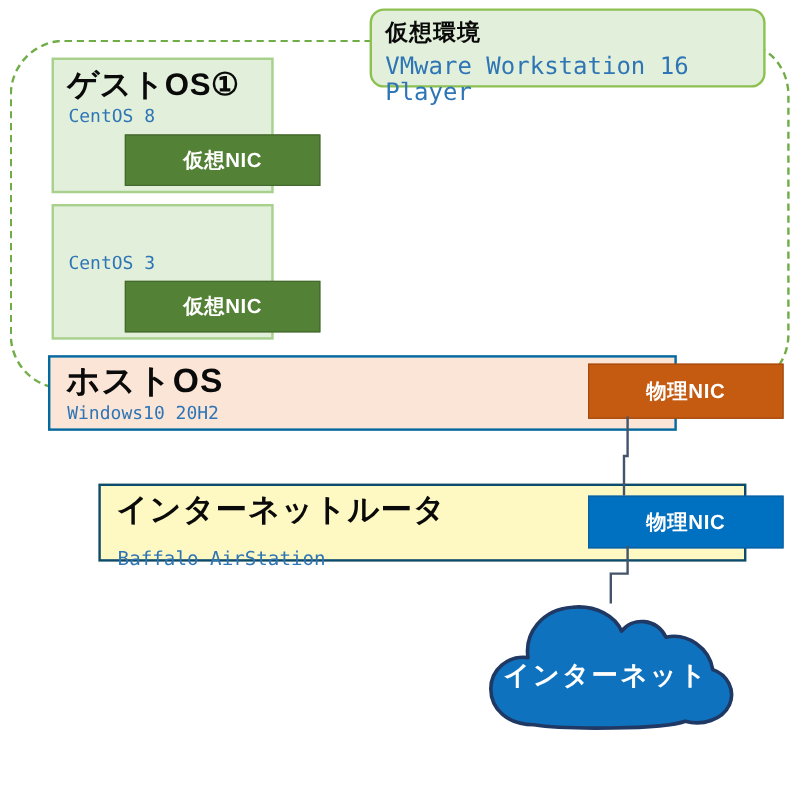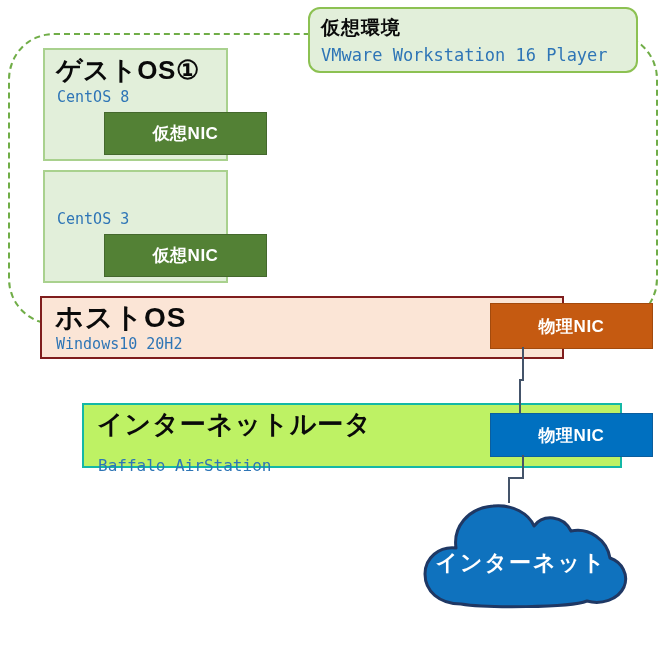--- a/index.html
+++ b/index.html
@@ -15,60 +15,60 @@
     border:2px dashed #70AD47;border-radius:46px;background:transparent;z-index:1;
   }
 
   
   .env-label{
     position:absolute;left:308px;top:7px;width:315px;height:60px;
     background:#E2EFDA;border:2px solid #8CC152;border-radius:12px;z-index:3;
     padding:2px 0 0 11px;box-sizing:content-box;
   }
   .env-title{font-size:19px;font-weight:bold;line-height:34px;letter-spacing:1px;}
-  .env-sub{font-size:17px;line-height:21px;}
+  .env-sub{font-size:20px;line-height:21px;}
 
   
   .guest{
     position:absolute;left:43px;width:185px;height:113px;
     background:#E2EFDA;border:2px solid #A9D18E;box-sizing:border-box;z-index:2;
   }
   .g1{top:48px;}
   .g2{top:170px;}
   .g-title{position:absolute;left:11px;top:3px;font-size:26px;font-weight:bold;letter-spacing:.5px;}
   .g-os{position:absolute;left:12px;top:38px;font-size:15px;}
   .nic{
     position:absolute;display:flex;align-items:center;justify-content:center;
     color:#fff;font-weight:bold;font-size:17px;letter-spacing:.5px;margin-left:48px;
   }
   .g-nic{left:11px;top:62px;width:161px;height:41px;background:#538135;border:1px solid #44682D;}
 
   
   .hostbar{
     position:absolute;left:40px;top:296px;width:524px;height:63px;
-    background:#FBE5D6;border:2px solid #7f1d1d;box-sizing:border-box;z-index:2;
+    background:#FBE5D6;border:2px solid #0369a1;box-sizing:border-box;z-index:2;
   }
   .h-title{position:absolute;left:13px;top:1px;font-size:28px;font-weight:bold;letter-spacing:1px;}
   .h-os{position:absolute;left:14px;top:37px;font-size:15px;}
   .h-nic{left:400px;top:5px;width:161px;height:44px;background:#C55A11;border:1px solid #A34A0D;}
 
   
   .routerbar{
     position:absolute;left:82px;top:403px;width:540px;height:65px;
-    background:#bef264;border:2px solid #14b8a6;box-sizing:border-box;z-index:2;
+    background:#fef9c3;border:2px solid #0c4a6e;box-sizing:border-box;z-index:2;
   }
   .r-title{position:absolute;left:13px;top:2px;font-size:26px;font-weight:bold;letter-spacing:1px;}
   .r-model{position:absolute;left:14px;top:40px;font-size:16px;margin-top:11px;}
   .r-nic{left:358px;top:8px;width:161px;height:42px;background:#0070C0;border:1px solid #0B5E9E;}
 
   
   .connectors{position:absolute;left:0;top:0;width:667px;height:661px;z-index:4;pointer-events:none;}
 
   
-  .cloud-wrap{position:absolute;left:423px;top:500px;width:210px;height:115px;z-index:2;}
+  .cloud-wrap{position:absolute;left:407px;top:500px;width:210px;height:115px;z-index:2;}
   .cloud-svg{position:absolute;left:0;top:0;}
   .cloud-label{
     position:absolute;left:0;top:48px;width:196px;text-align:center;
     color:#fff;font-weight:bold;font-size:22px;letter-spacing:2px;
   }
 </style>
 </head>
 <body>
 
 <div class="canvas">

